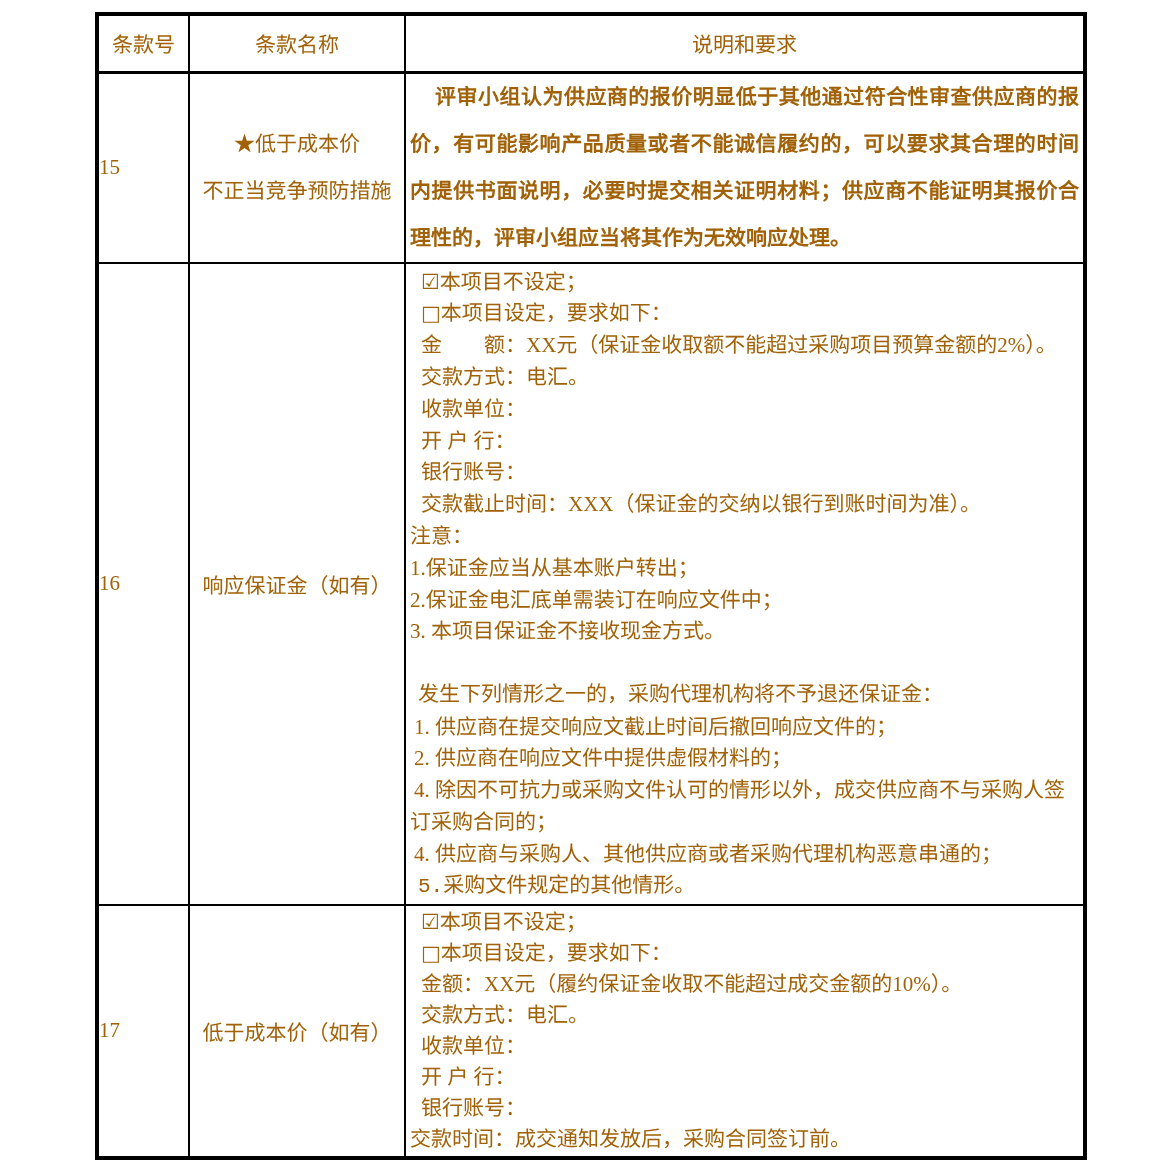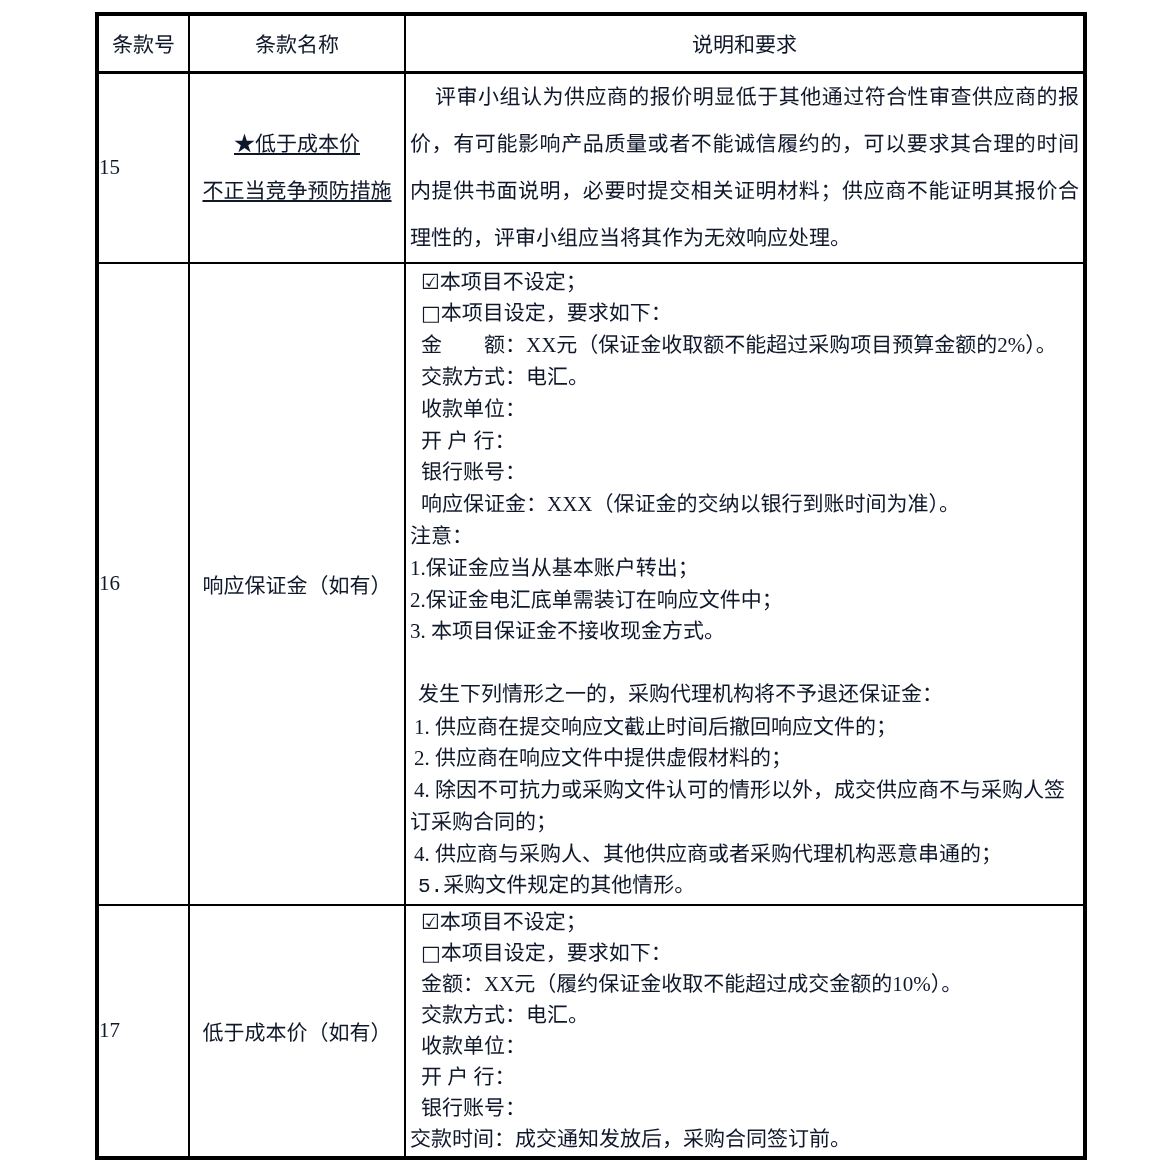--- a/index.html
+++ b/index.html
@@ -3,21 +3,21 @@
 <meta charset="utf-8">
 <style>
   * { margin: 0; padding: 0; box-sizing: border-box; }
   html, body { background: #ffffff; }
   .page {
     position: relative;
     width: 1176px;
     height: 1170px;
     background: #ffffff;
     font-family: "Liberation Serif", "DejaVu Serif", serif;
-    color: #0f172a;
+    color: #a16207;
     overflow: hidden;
   }
   table.doc {
     position: absolute;
     left: 95px;
     top: 12px;
     width: 988px;
     border-collapse: collapse;
     table-layout: fixed;
     background: #ffffff;
@@ -36,28 +36,29 @@
 
   tr.hdr { height: 58px; }
   tr.hdr th { text-align: center; border-bottom: 3px solid #000; }
 
   tr.r15 { height: 188px; }
   tr.r16 { height: 642px; }
   tr.r17 { height: 253px; }
 
   td.num { text-align: left; }
   td.nm  { text-align: center; }
-  td.nm .nm-line { line-height: 47px; text-decoration: underline; }
+  td.nm .nm-line { line-height: 47px; }
 
   td.desc { vertical-align: top; padding: 0 4px; }
 
   .r15 td.desc p {
     text-align: justify;
     line-height: 47px;
     text-indent: 25px;
+    font-weight: bold;
   }
   .r16 td.desc { padding-top: 2px; }
   .r16 .ln { line-height: 31.8px; min-height: 31.8px; }
   .r17 td.desc { padding-top: 1px; }
   .r17 .ln { line-height: 31px; min-height: 31px; }
 
   .b    { font-weight: normal; }
   .ind1 { text-indent: 11px; }
   .indh { text-indent: 8px; font-family: Liberation Mono, monospace; }
   .inds { text-indent: 4px; }
@@ -97,21 +98,21 @@
       <td class="num">16</td>
       <td class="nm">响应保证金（如有）</td>
       <td class="desc">
         <div class="ln ind1 b"><span class="cb">☑</span><span>本项目不设定；</span></div>
         <div class="ln ind1 b"><span class="cb">□</span><span>本项目设定，要求如下：</span></div>
         <div class="ln ind1">金　　额：XX元（保证金收取额不能超过采购项目预算金额的2%）。</div>
         <div class="ln ind1">交款方式：电汇。</div>
         <div class="ln ind1">收款单位：</div>
         <div class="ln ind1">开 户 行：</div>
         <div class="ln ind1">银行账号：</div>
-        <div class="ln ind1">响应保证金：XXX（保证金的交纳以银行到账时间为准）。</div>
+        <div class="ln ind1">交款截止时间：XXX（保证金的交纳以银行到账时间为准）。</div>
         <div class="ln">注意：</div>
         <div class="ln">1.保证金应当从基本账户转出；</div>
         <div class="ln">2.保证金电汇底单需装订在响应文件中；</div>
         <div class="ln">3. 本项目保证金不接收现金方式。</div>
         <div class="ln"></div>
         <div class="ln indh">发生下列情形之一的，采购代理机构将不予退还保证金：</div>
         <div class="ln inds">1. 供应商在提交响应文截止时间后撤回响应文件的；</div>
         <div class="ln inds">2. 供应商在响应文件中提供虚假材料的；</div>
         <div class="ln inds">4. 除因不可抗力或采购文件认可的情形以外，成交供应商不与采购人签订采购合同的；</div>
         <div class="ln inds">4. 供应商与采购人、其他供应商或者采购代理机构恶意串通的；</div>

